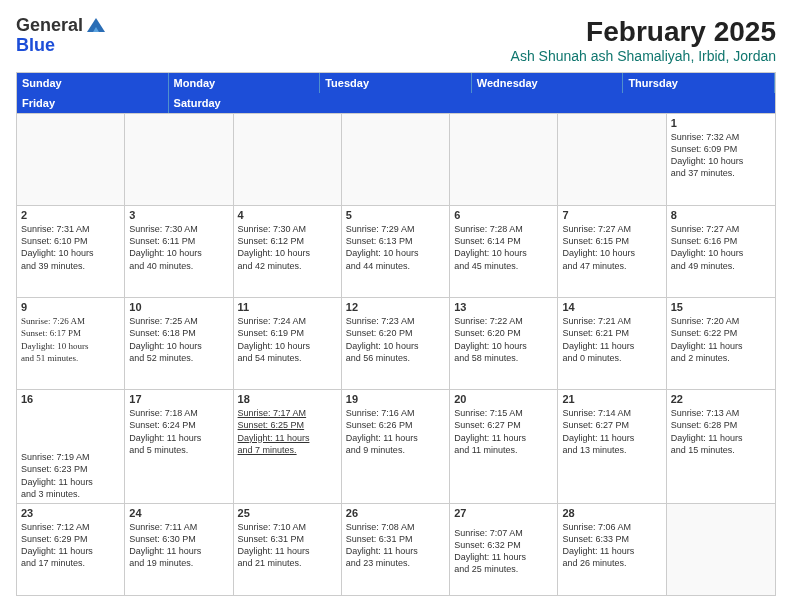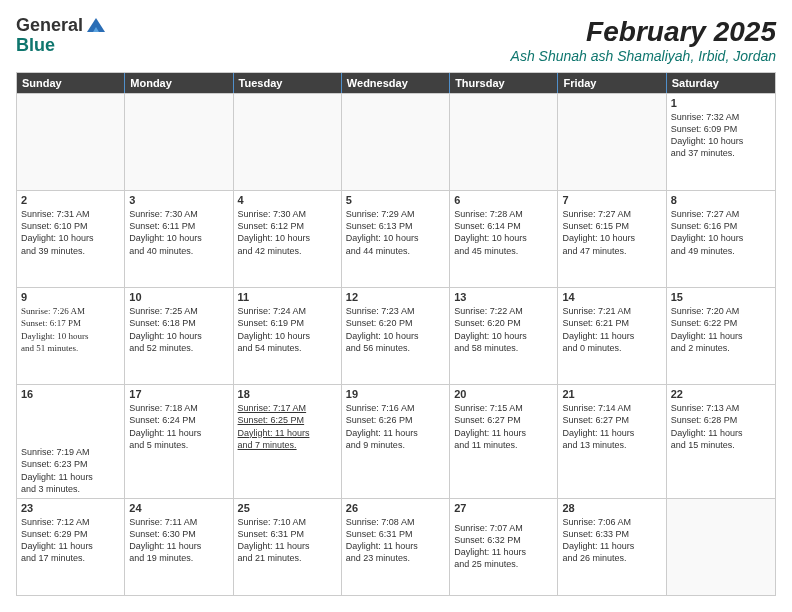--- a/index.html
+++ b/index.html
@@ -26,50 +26,49 @@
     .logo {
       display: flex;
       align-items: center;
     }
     .logo-text {
       font-size: 18px;
       font-weight: bold;
       line-height: 1.1;
     }
     .logo-general { color: #333; }
-    .logo-blue { color: #0f766e; }
+    .logo-blue { color: #1d4ed8; }
     .logo-icon {
       width: 22px;
       height: 22px;
       margin-left: 2px;
       margin-top: -2px;
     }
     .title-block {
       text-align: right;
-      font-style: italic;
     }
     .month-title {
       font-size: 28px;
       font-weight: bold;
       color: #222;
     }
     .location-title {
       font-size: 14px;
       color: #0f766e;
     }
     .calendar {
       border: 1px solid #ccc;
       flex: 1;
       display: flex;
       flex-direction: column;
     }
     .cal-header {
       display: grid;
-      grid-template-columns: repeat(7, 1fr);
-      background: #404040;
+      grid-template-columns: repeat(5, 1fr);
+      background: #1d4ed8;
     }
     .cal-header-cell {
       color: #fff;
       font-size: 11px;
       font-weight: bold;
       padding: 4px 5px;
       border-right: 1px solid #5090cc;
     }
     .cal-header-cell:last-child { border-right: none; }
     .cal-body {

